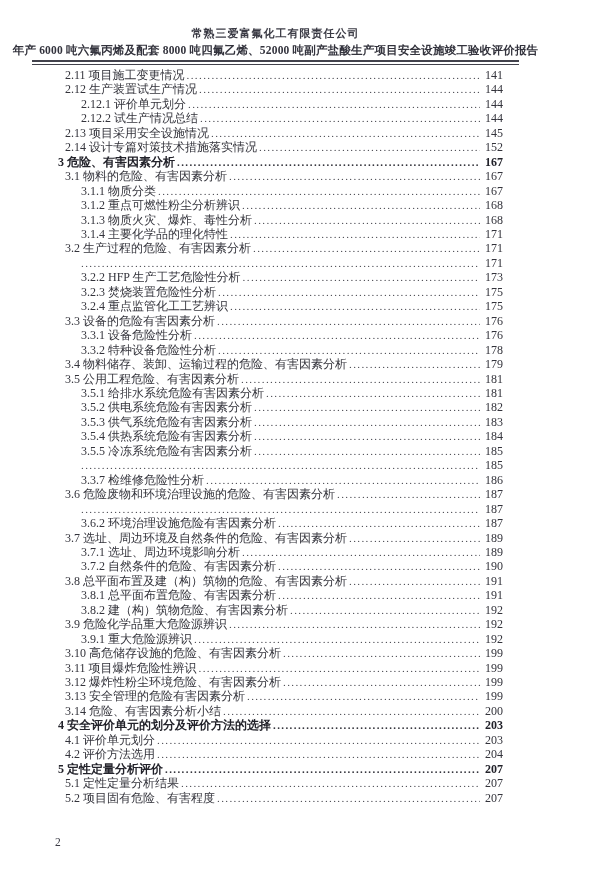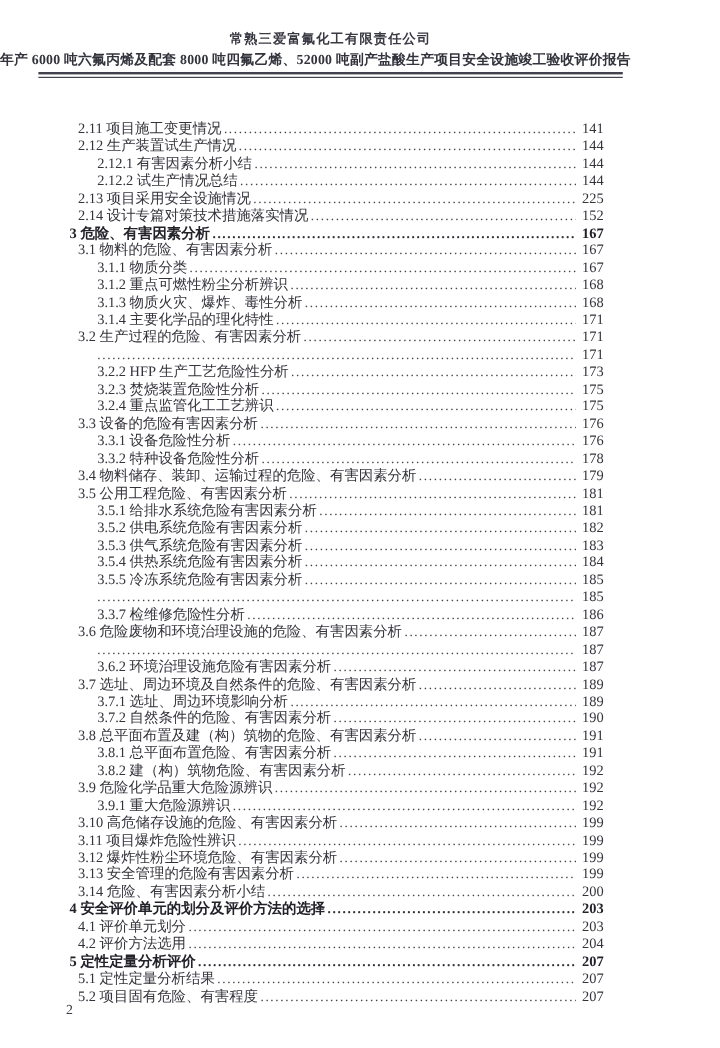--- a/index.html
+++ b/index.html
@@ -16,20 +16,21 @@
   .header-company {
     text-align: center;
     font-size: 11px;
     line-height: 14px;
     font-weight: bold;
     color: #3a3a44;
     letter-spacing: 1px;
   }
   .header-title {
     margin-top: 3px;
+    text-align: center;
     font-size: 11.5px;
     line-height: 15px;
     font-weight: bold;
     color: #33333d;
     white-space: nowrap;
     letter-spacing: 0.2px;
   }
   .header-rule {
     margin: 2px 32px 0 32px;
     height: 2px;
@@ -61,21 +62,20 @@
     font-weight: normal;
   }
   .toc-row.bold .leader { font-weight: bold; color: #32323a; }
   .toc-row .leader::after {
     content: "..............................................................................................................................................................................................................................................................................................................";
   }
   .toc-row .pg {
     padding-left: 3px;
     min-width: 20px;
     text-align: right;
-    margin-top: 32px;
   }
   .footer-page-number {
     position: absolute;
     left: 55px;
     top: 836px;
     font-size: 11.5px;
     color: #3a3a44;
   }
 </style>
 </head>
@@ -93,33 +93,33 @@
         <span class="t">2.11 项目施工变更情况</span>
         <span class="leader"></span>
         <span class="pg">141</span>
       </div>
       <div class="toc-row lvl2">
         <span class="t">2.12 生产装置试生产情况</span>
         <span class="leader"></span>
         <span class="pg">144</span>
       </div>
       <div class="toc-row lvl3">
-        <span class="t">2.12.1 有害因素分析小结</span>
+        <span class="t">2.12.1 评价单元划分</span>
         <span class="leader"></span>
         <span class="pg">144</span>
       </div>
       <div class="toc-row lvl3">
         <span class="t">2.12.2 试生产情况总结</span>
         <span class="leader"></span>
         <span class="pg">144</span>
       </div>
       <div class="toc-row lvl2">
         <span class="t">2.13 项目采用安全设施情况</span>
         <span class="leader"></span>
-        <span class="pg">225</span>
+        <span class="pg">145</span>
       </div>
       <div class="toc-row lvl2">
         <span class="t">2.14 设计专篇对策技术措施落实情况</span>
         <span class="leader"></span>
         <span class="pg">152</span>
       </div>
       <div class="toc-row lvl1 bold">
         <span class="t">3 危险、有害因素分析</span>
         <span class="leader"></span>
         <span class="pg">167</span>

